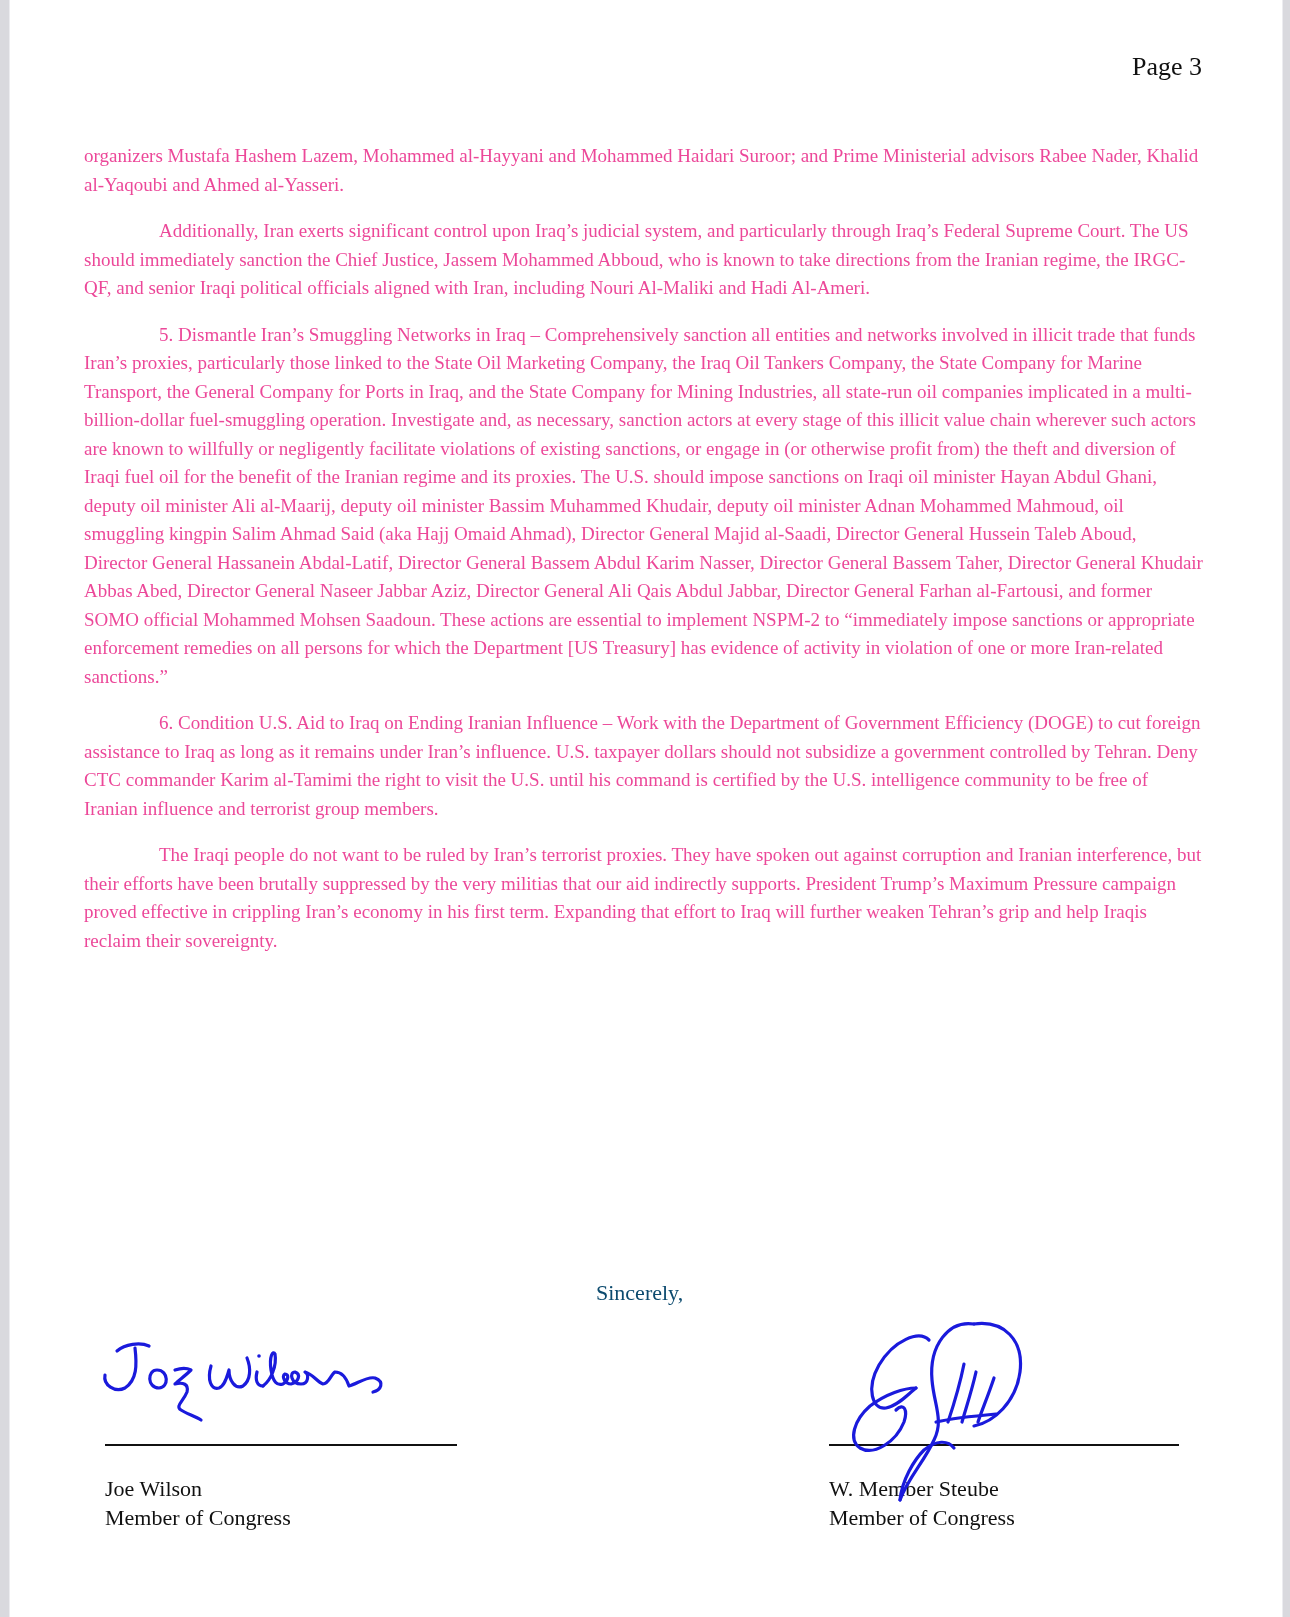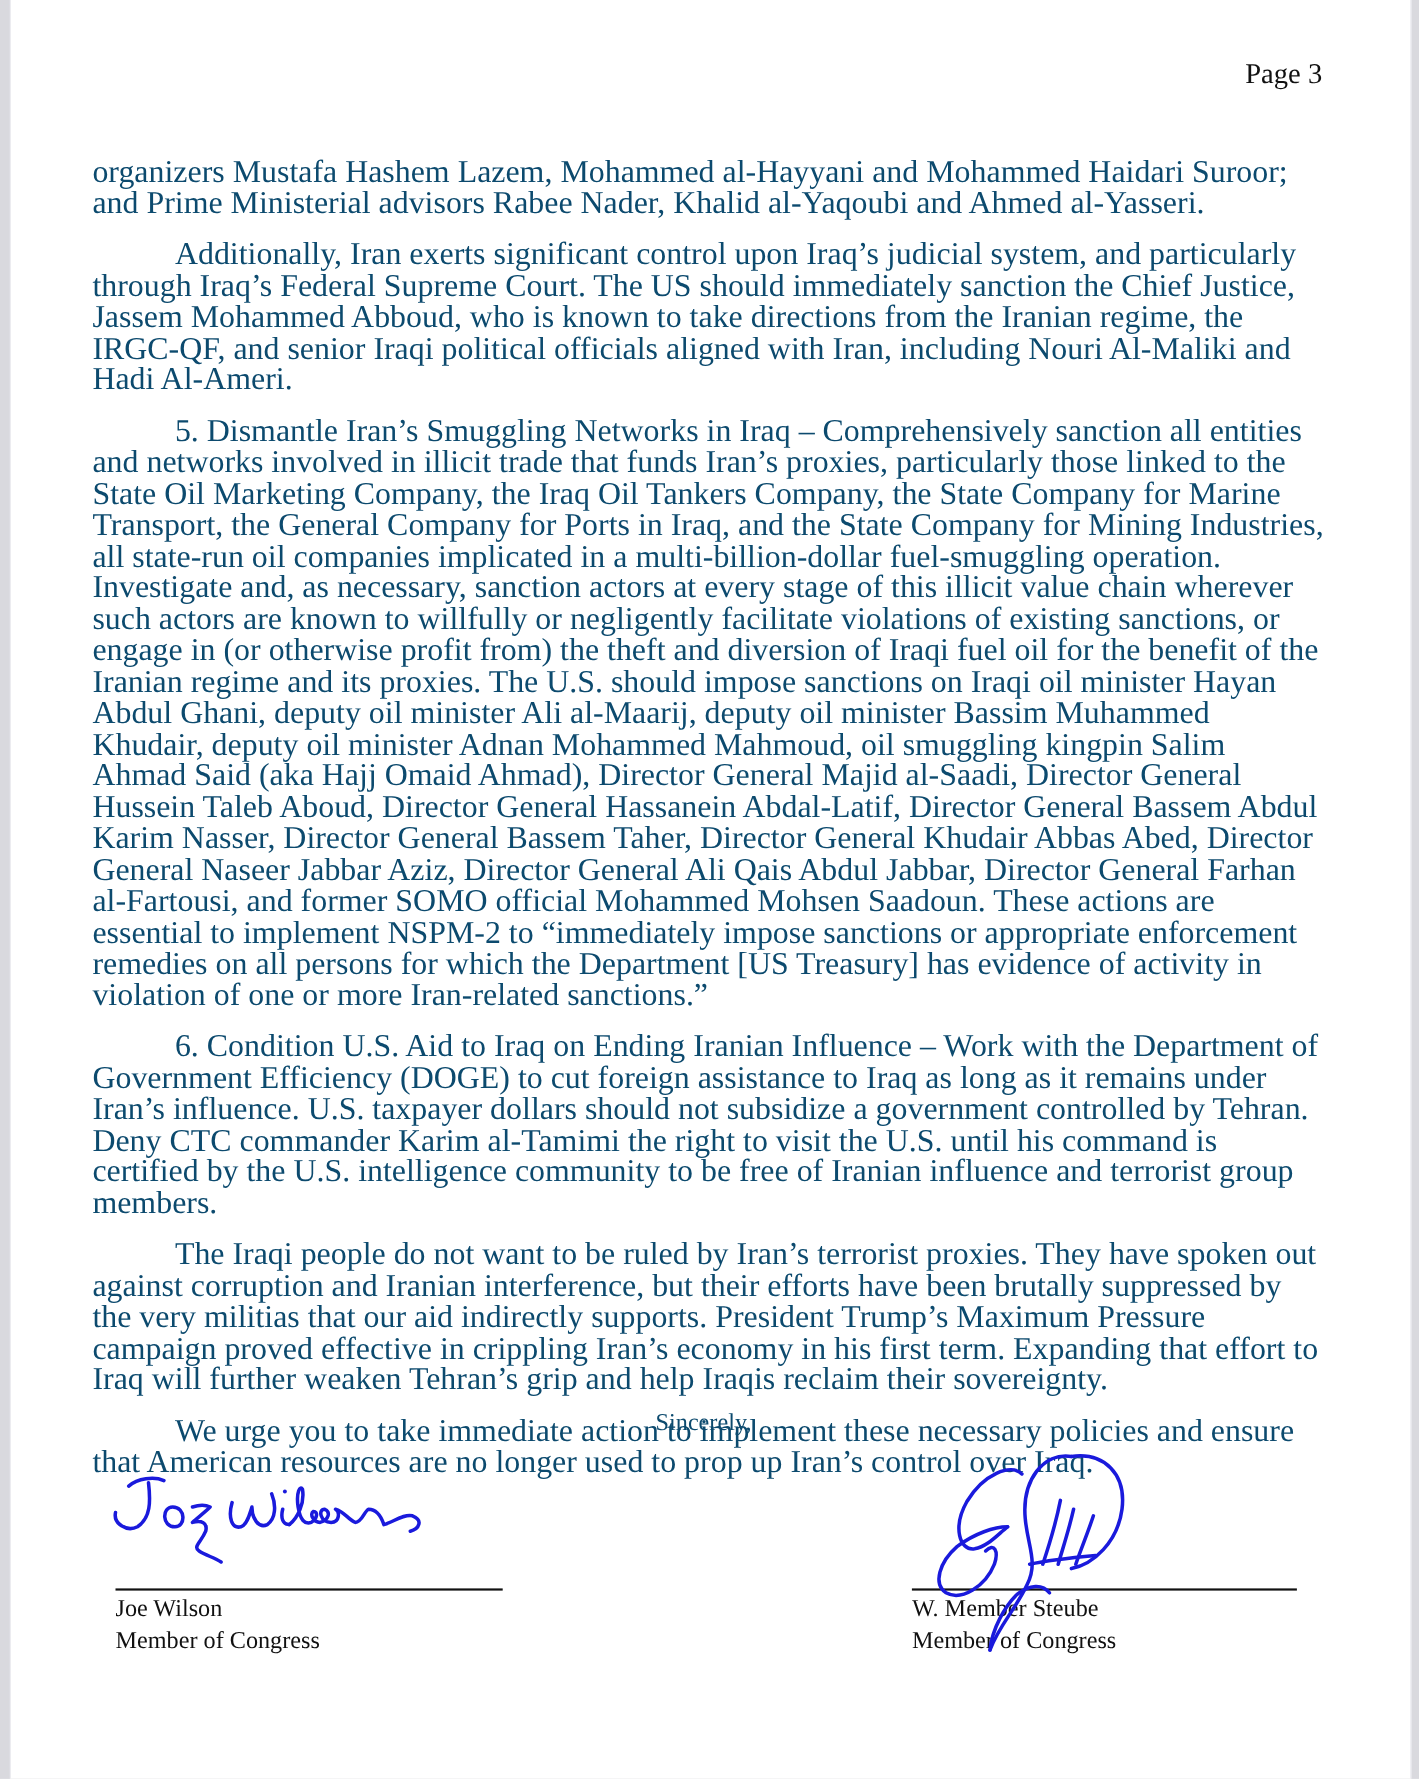--- a/index.html
+++ b/index.html
@@ -30,23 +30,23 @@
       font-family: "Liberation Serif", serif;
       font-size: 26px;
       color: #111;
     }
     .body-text {
       position: absolute;
       left: 74px;
       top: 142px;
       width: 1120px;
       font-family: "Liberation Serif", serif;
-      font-size: 29px;
+      font-size: 19px;
       line-height: 28.5px;
-      color: #0c4a6e;
+      color: #ec4899;
     }
     .body-text p {
       margin: 0 0 18px 0;
       text-align: left;
     }
     .body-text p.indent {
       text-indent: 75px;
     }
     .closing {
       position: absolute;
@@ -65,21 +65,21 @@
     }
     .sig-block.left { left: 85px; top: 1330px; width: 360px; }
     .sig-block.right { left: 834px; top: 1330px; width: 360px; }
     .sig-line {
       position: absolute;
       height: 1.5px;
       background: #111;
     }
     .sig-block.left .sig-line { left: 10px; top: 114px; width: 352px; }
     .sig-block.right .sig-line { left: -15px; top: 114px; width: 350px; }
-    .sig-name, .sig-title { position: absolute; white-space: nowrap; }
+    .sig-name, .sig-title { position: absolute; white-space: nowrap; margin-top: 27px; }
     .sig-block.left .sig-name { left: 10px; top: 117px; }
     .sig-block.left .sig-title { left: 10px; top: 146px; }
     .sig-block.right .sig-name { left: -15px; top: 117px; }
     .sig-block.right .sig-title { left: -15px; top: 146px; }
     .signature-svg {
       position: absolute;
       overflow: visible;
     }
     .sig-block.left .signature-svg { left: 0; top: 0; width: 300px; height: 140px; }
     .sig-block.right .signature-svg { left: -20px; top: -20px; width: 220px; height: 200px; }
@@ -91,21 +91,20 @@
 <div class="page">
 
   <div class="page-number">Page 3</div>
 
   <div class="body-text">
     <p>organizers Mustafa Hashem Lazem, Mohammed al-Hayyani and Mohammed Haidari Suroor; and Prime Ministerial advisors Rabee Nader, Khalid al-Yaqoubi and Ahmed al-Yasseri.</p>
     <p class="indent">Additionally, Iran exerts significant control upon Iraq’s judicial system, and particularly through Iraq’s Federal Supreme Court.  The US should immediately sanction the Chief Justice, Jassem Mohammed Abboud, who is known to take directions from the Iranian regime, the IRGC-QF, and senior Iraqi political officials aligned with Iran, including Nouri Al-Maliki and Hadi Al-Ameri.</p>
     <p class="indent">5. Dismantle Iran’s Smuggling Networks in Iraq – Comprehensively sanction all entities and networks involved in illicit trade that funds Iran’s proxies, particularly those linked to the State Oil Marketing Company, the Iraq Oil Tankers Company, the State Company for Marine Transport, the General Company for Ports in Iraq, and the State Company for Mining Industries, all state-run oil companies implicated in a multi-billion-dollar fuel-smuggling operation. Investigate and, as necessary, sanction actors at every stage of this illicit value chain wherever such actors are known to willfully or negligently facilitate violations of existing sanctions, or engage in (or otherwise profit from) the theft and diversion of Iraqi fuel oil for the benefit of the Iranian regime and its proxies. The U.S. should impose sanctions on Iraqi oil minister Hayan Abdul Ghani, deputy oil minister Ali al-Maarij, deputy oil minister Bassim Muhammed Khudair, deputy oil minister Adnan Mohammed Mahmoud, oil smuggling kingpin Salim Ahmad Said (aka Hajj Omaid Ahmad), Director General Majid al-Saadi, Director General Hussein Taleb Aboud, Director General Hassanein Abdal-Latif, Director General Bassem Abdul Karim Nasser, Director General Bassem Taher, Director General Khudair Abbas Abed, Director General Naseer Jabbar Aziz, Director General Ali Qais Abdul Jabbar, Director General Farhan al-Fartousi, and former SOMO official Mohammed Mohsen Saadoun. These actions are essential to implement NSPM-2 to “immediately impose sanctions or appropriate enforcement remedies on all persons for which the Department [US Treasury] has evidence of activity in violation of one or more Iran-related sanctions.”</p>
     <p class="indent">6. Condition U.S. Aid to Iraq on Ending Iranian Influence – Work with the Department of Government Efficiency (DOGE) to cut foreign assistance to Iraq as long as it remains under Iran’s influence. U.S. taxpayer dollars should not subsidize a government controlled by Tehran. Deny CTC commander Karim al-Tamimi the right to visit the U.S. until his command is certified by the U.S. intelligence community to be free of Iranian influence and terrorist group members.</p>
     <p class="indent">The Iraqi people do not want to be ruled by Iran’s terrorist proxies. They have spoken out against corruption and Iranian interference, but their efforts have been brutally suppressed by the very militias that our aid indirectly supports. President Trump’s Maximum Pressure campaign proved effective in crippling Iran’s economy in his first term. Expanding that effort to Iraq will further weaken Tehran’s grip and help Iraqis reclaim their sovereignty.</p>
-    <p class="indent">We urge you to take immediate action to implement these necessary policies and ensure that American resources are no longer used to prop up Iran’s control over Iraq.</p>
   </div>
 
   <div class="closing">Sincerely,</div>
 
   <div class="sig-block left">
     <svg class="signature-svg" viewBox="0 0 300 140">
 
       <path class="ink" d="M22 21 C 30 14, 45 12, 54 16 M40 18 C 42 35, 42 50, 30 58 C 20 63, 8 55, 10 45"></path>
 
       <path class="ink" d="M62 40 C 52 40, 52 58, 64 58 C 74 58, 74 40, 62 40 Z"></path>

